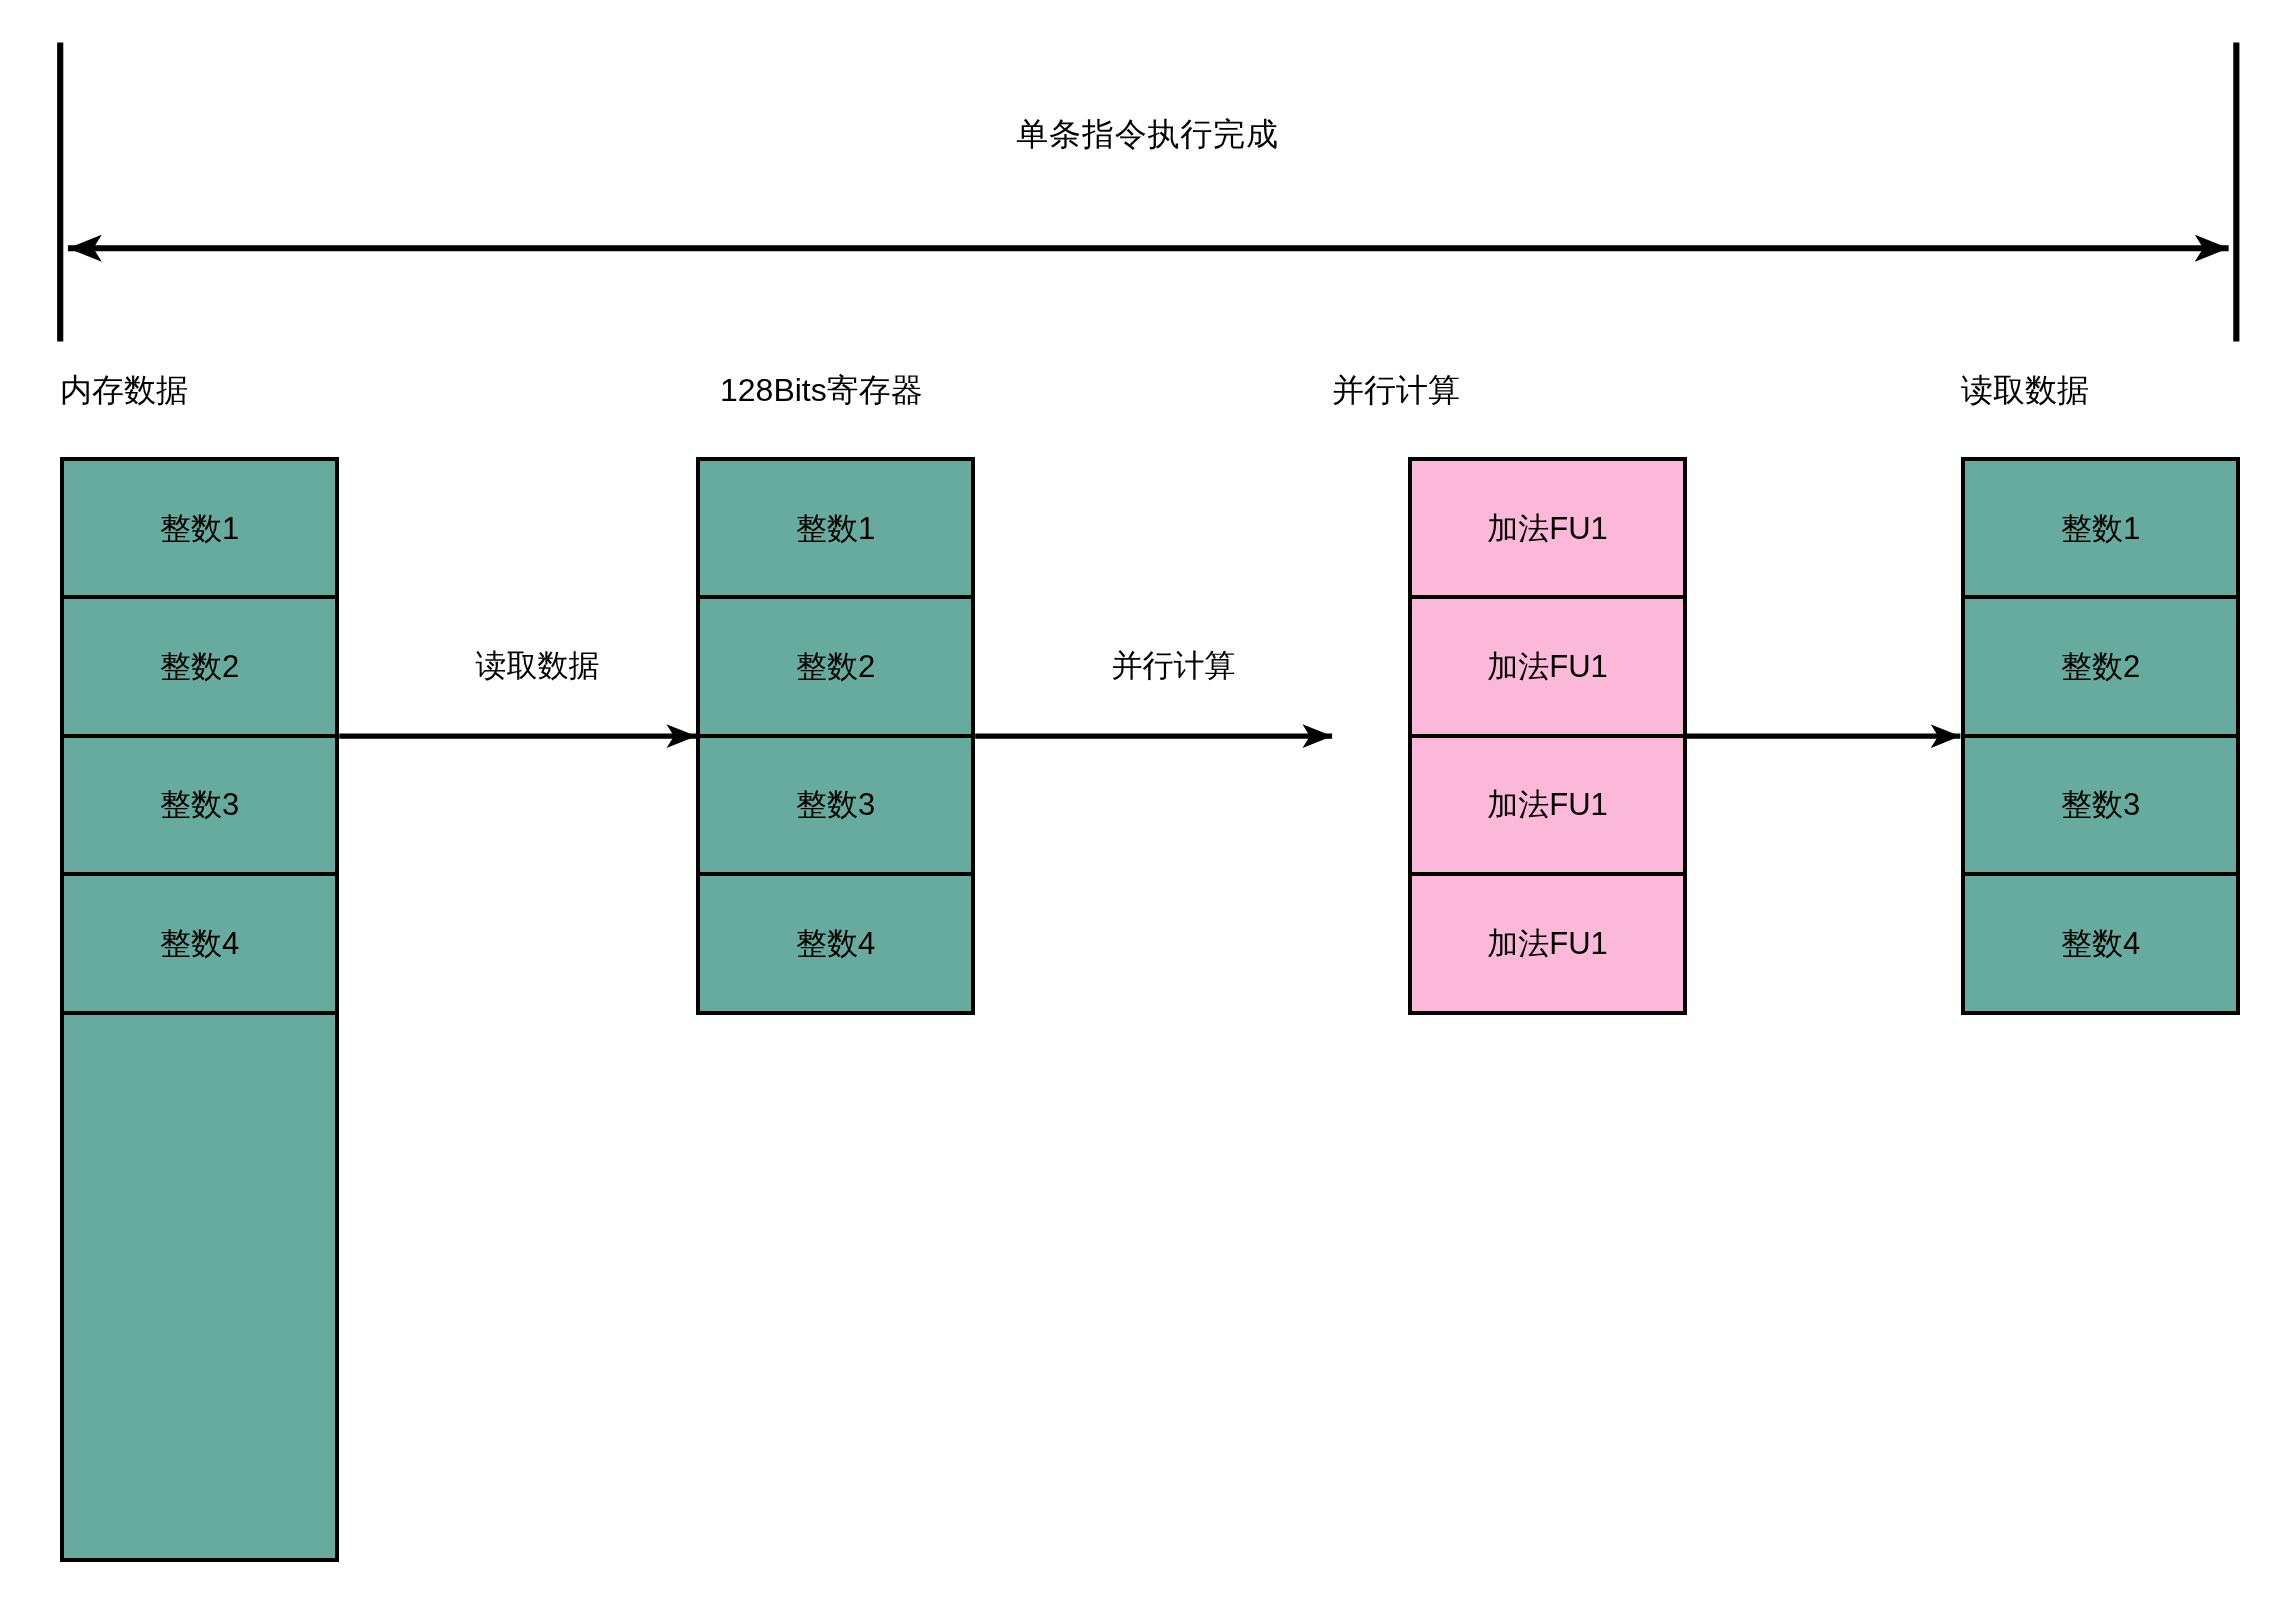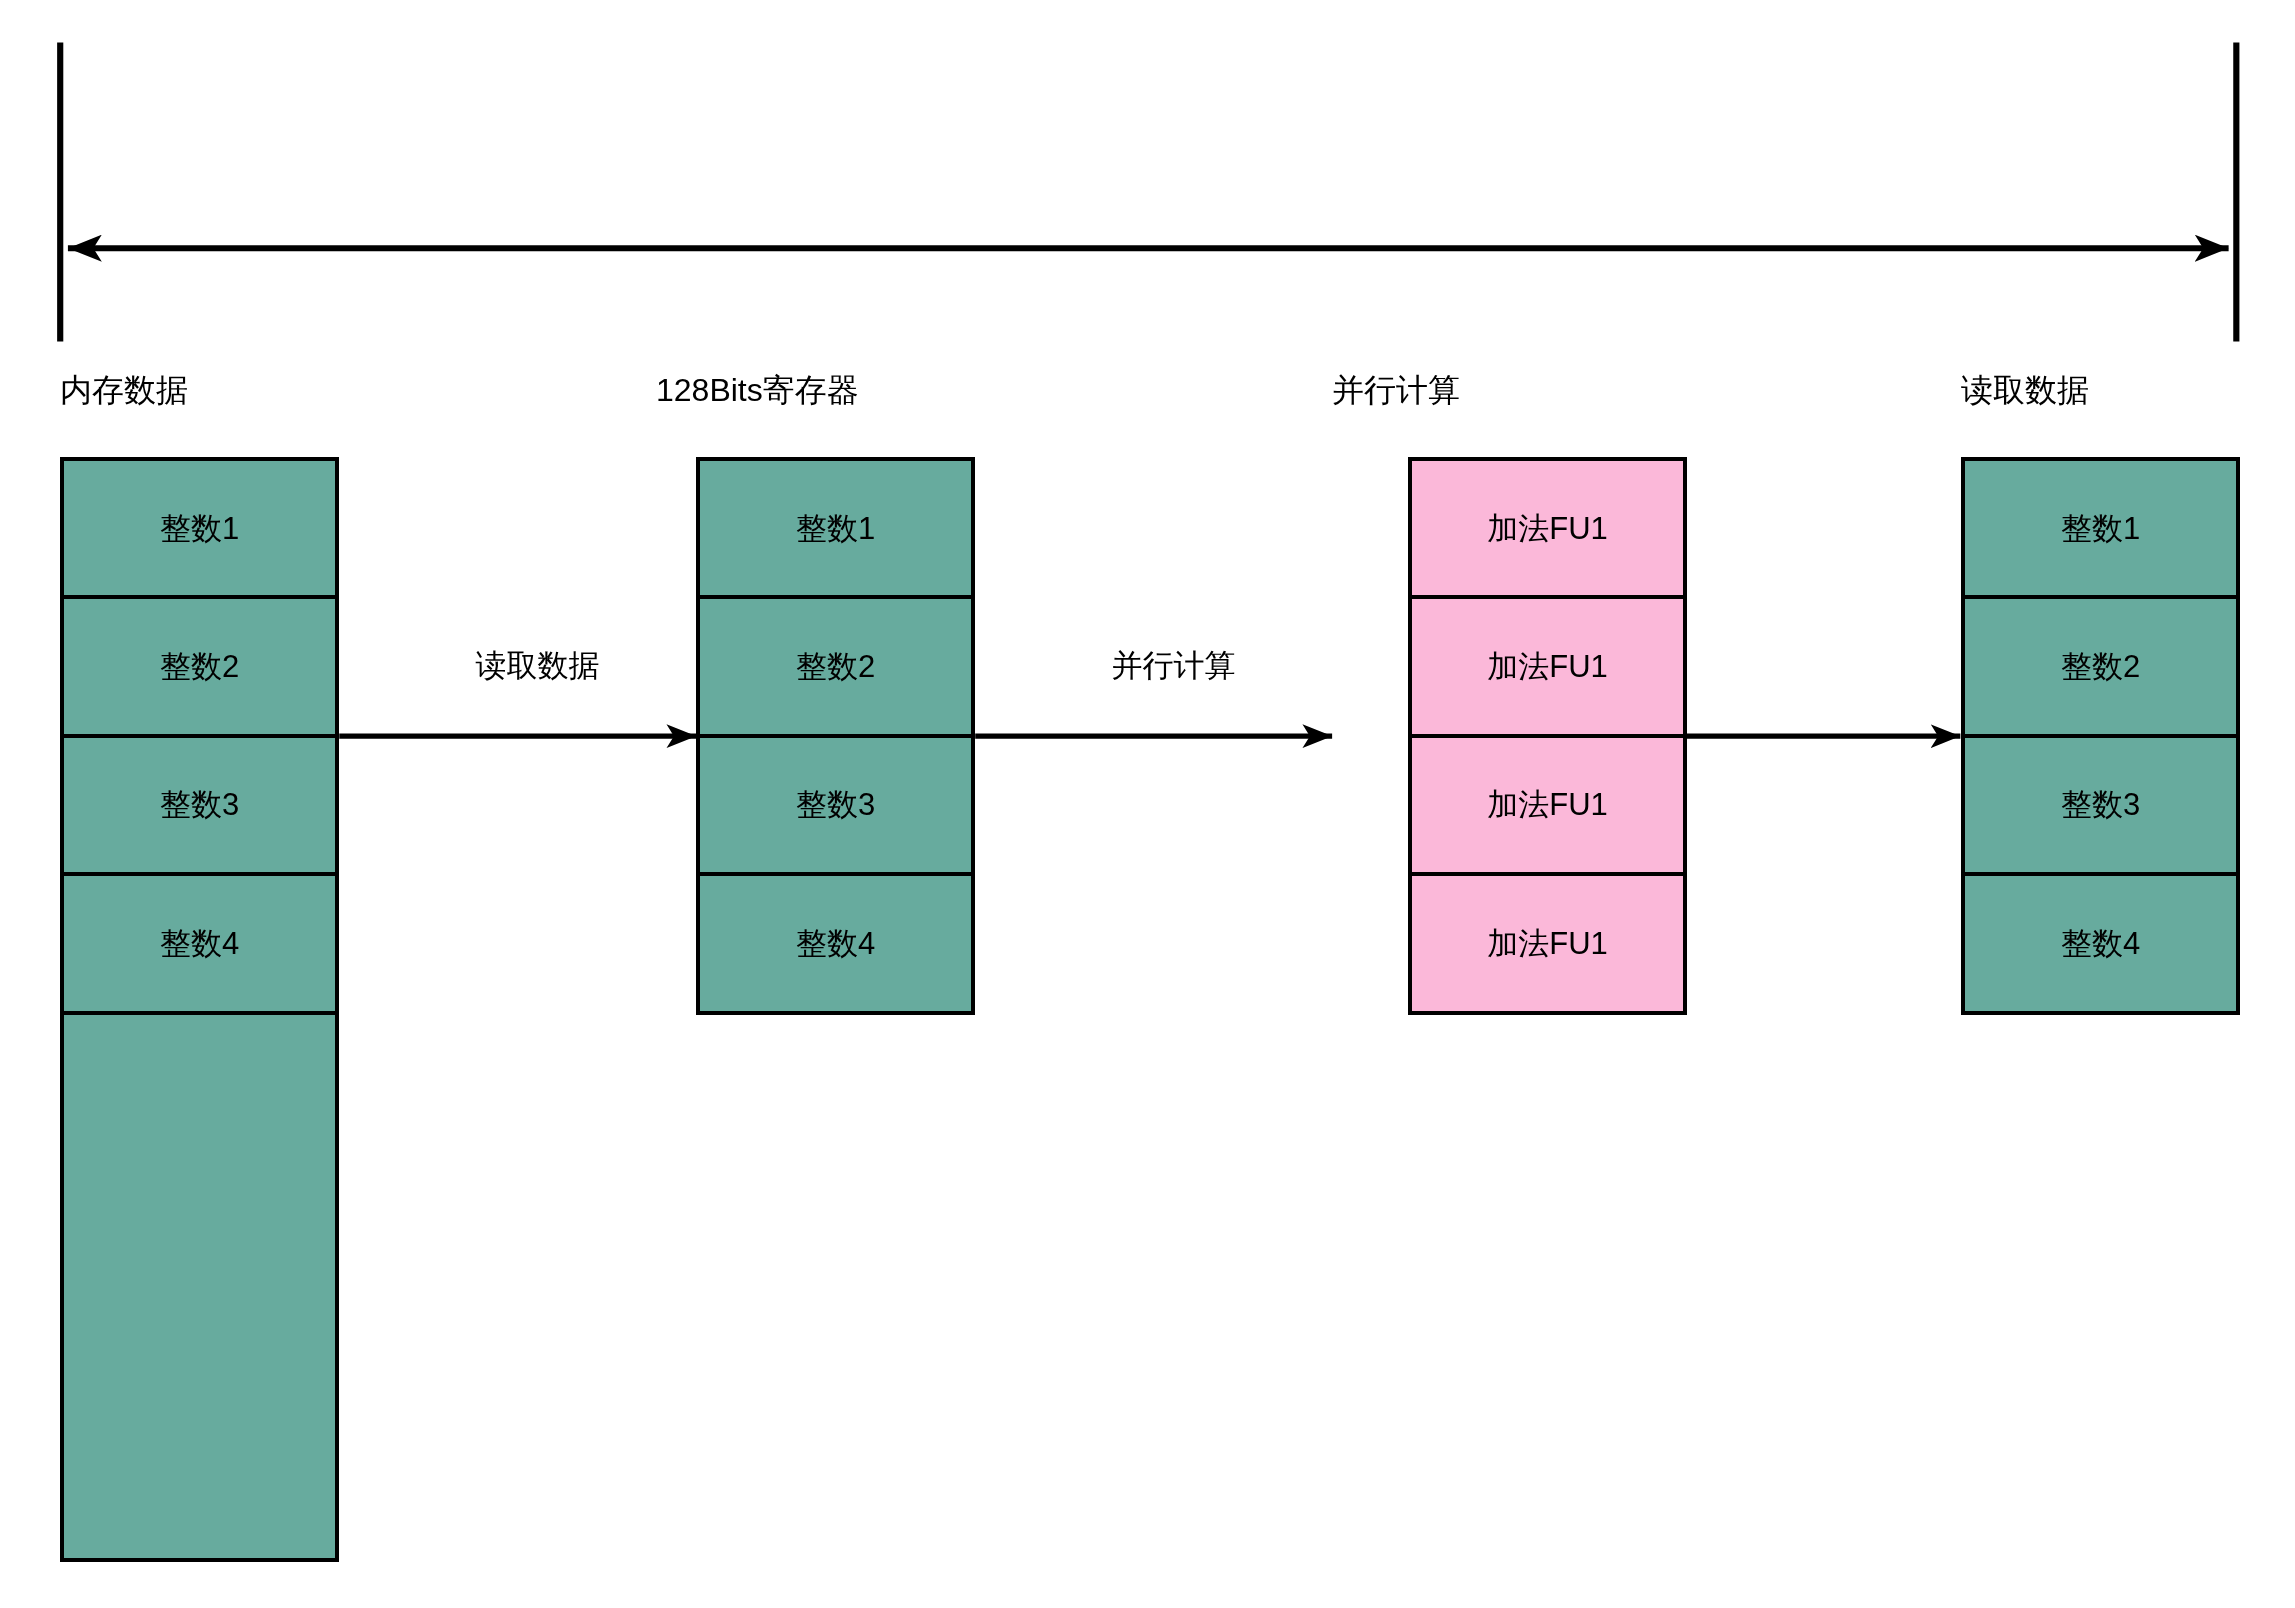--- a/index.html
+++ b/index.html
@@ -84,23 +84,24 @@
       </marker>
     </defs>
     <line x1="78" y1="55" x2="78" y2="443" stroke="#000000" stroke-width="8"></line>
     <line x1="2901" y1="55" x2="2901" y2="443" stroke="#000000" stroke-width="8"></line>
     <line x1="88" y1="322" x2="2891" y2="322" stroke="#000000" stroke-width="8" marker-start="url(#arrowhead)" marker-end="url(#arrowhead)"></line>
     <line x1="440" y1="955" x2="903" y2="955" stroke="#000000" stroke-width="7" marker-end="url(#arrowhead)"></line>
     <line x1="1265" y1="955" x2="1728" y2="955" stroke="#000000" stroke-width="7" marker-end="url(#arrowhead)"></line>
     <line x1="2090" y1="955" x2="2543" y2="955" stroke="#000000" stroke-width="7" marker-end="url(#arrowhead)"></line>
   </svg>
 
+  <div class="title">单条指令执行完成</div>
 
   <div class="col-header" style="left:60px;   width:279px;">内存数据</div>
-  <div class="col-header" style="left:656px;  width:279px;">128Bits寄存器</div>
+  <div class="col-header" style="left:720px;  width:279px;">128Bits寄存器</div>
   <div class="col-header" style="left:1332px; width:279px;">并行计算</div>
   <div class="col-header" style="left:1961px; width:279px;">读取数据</div>
 
   <div class="column" style="left:60px;">
     <div class="cell green">整数1</div>
     <div class="cell green">整数2</div>
     <div class="cell green">整数3</div>
     <div class="cell green">整数4</div>
     <div class="cell green tall"></div>
   </div>

